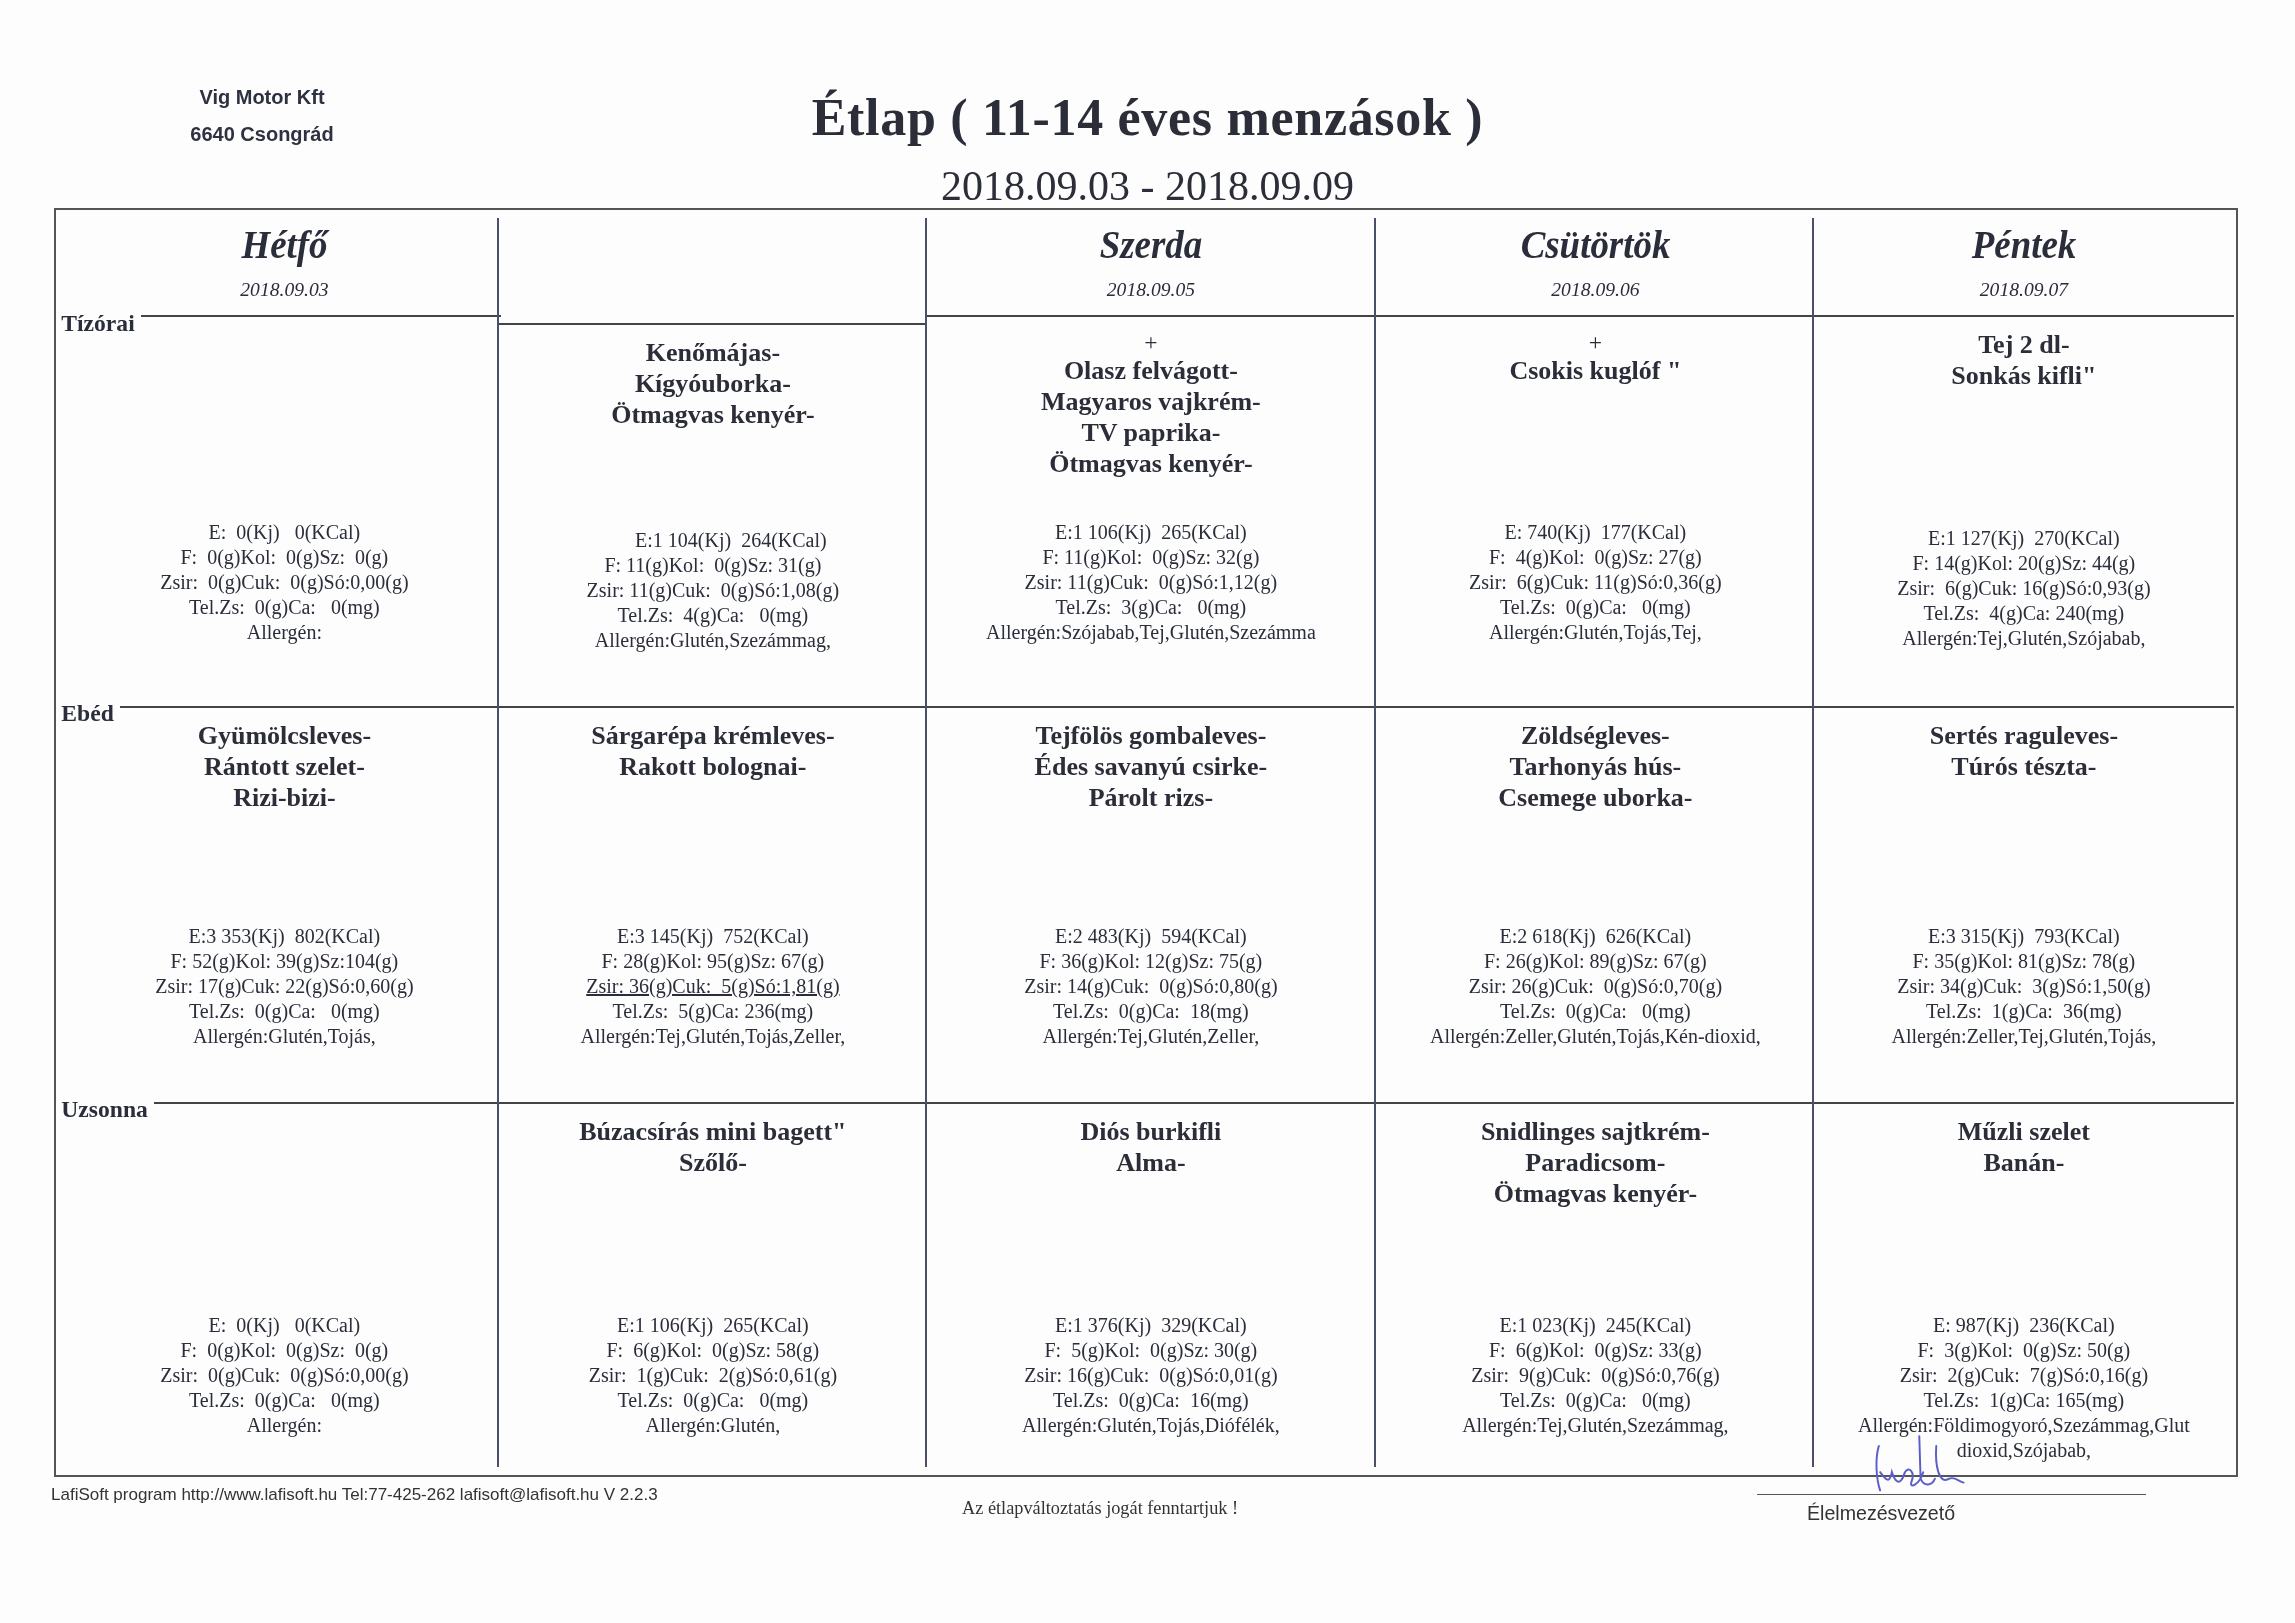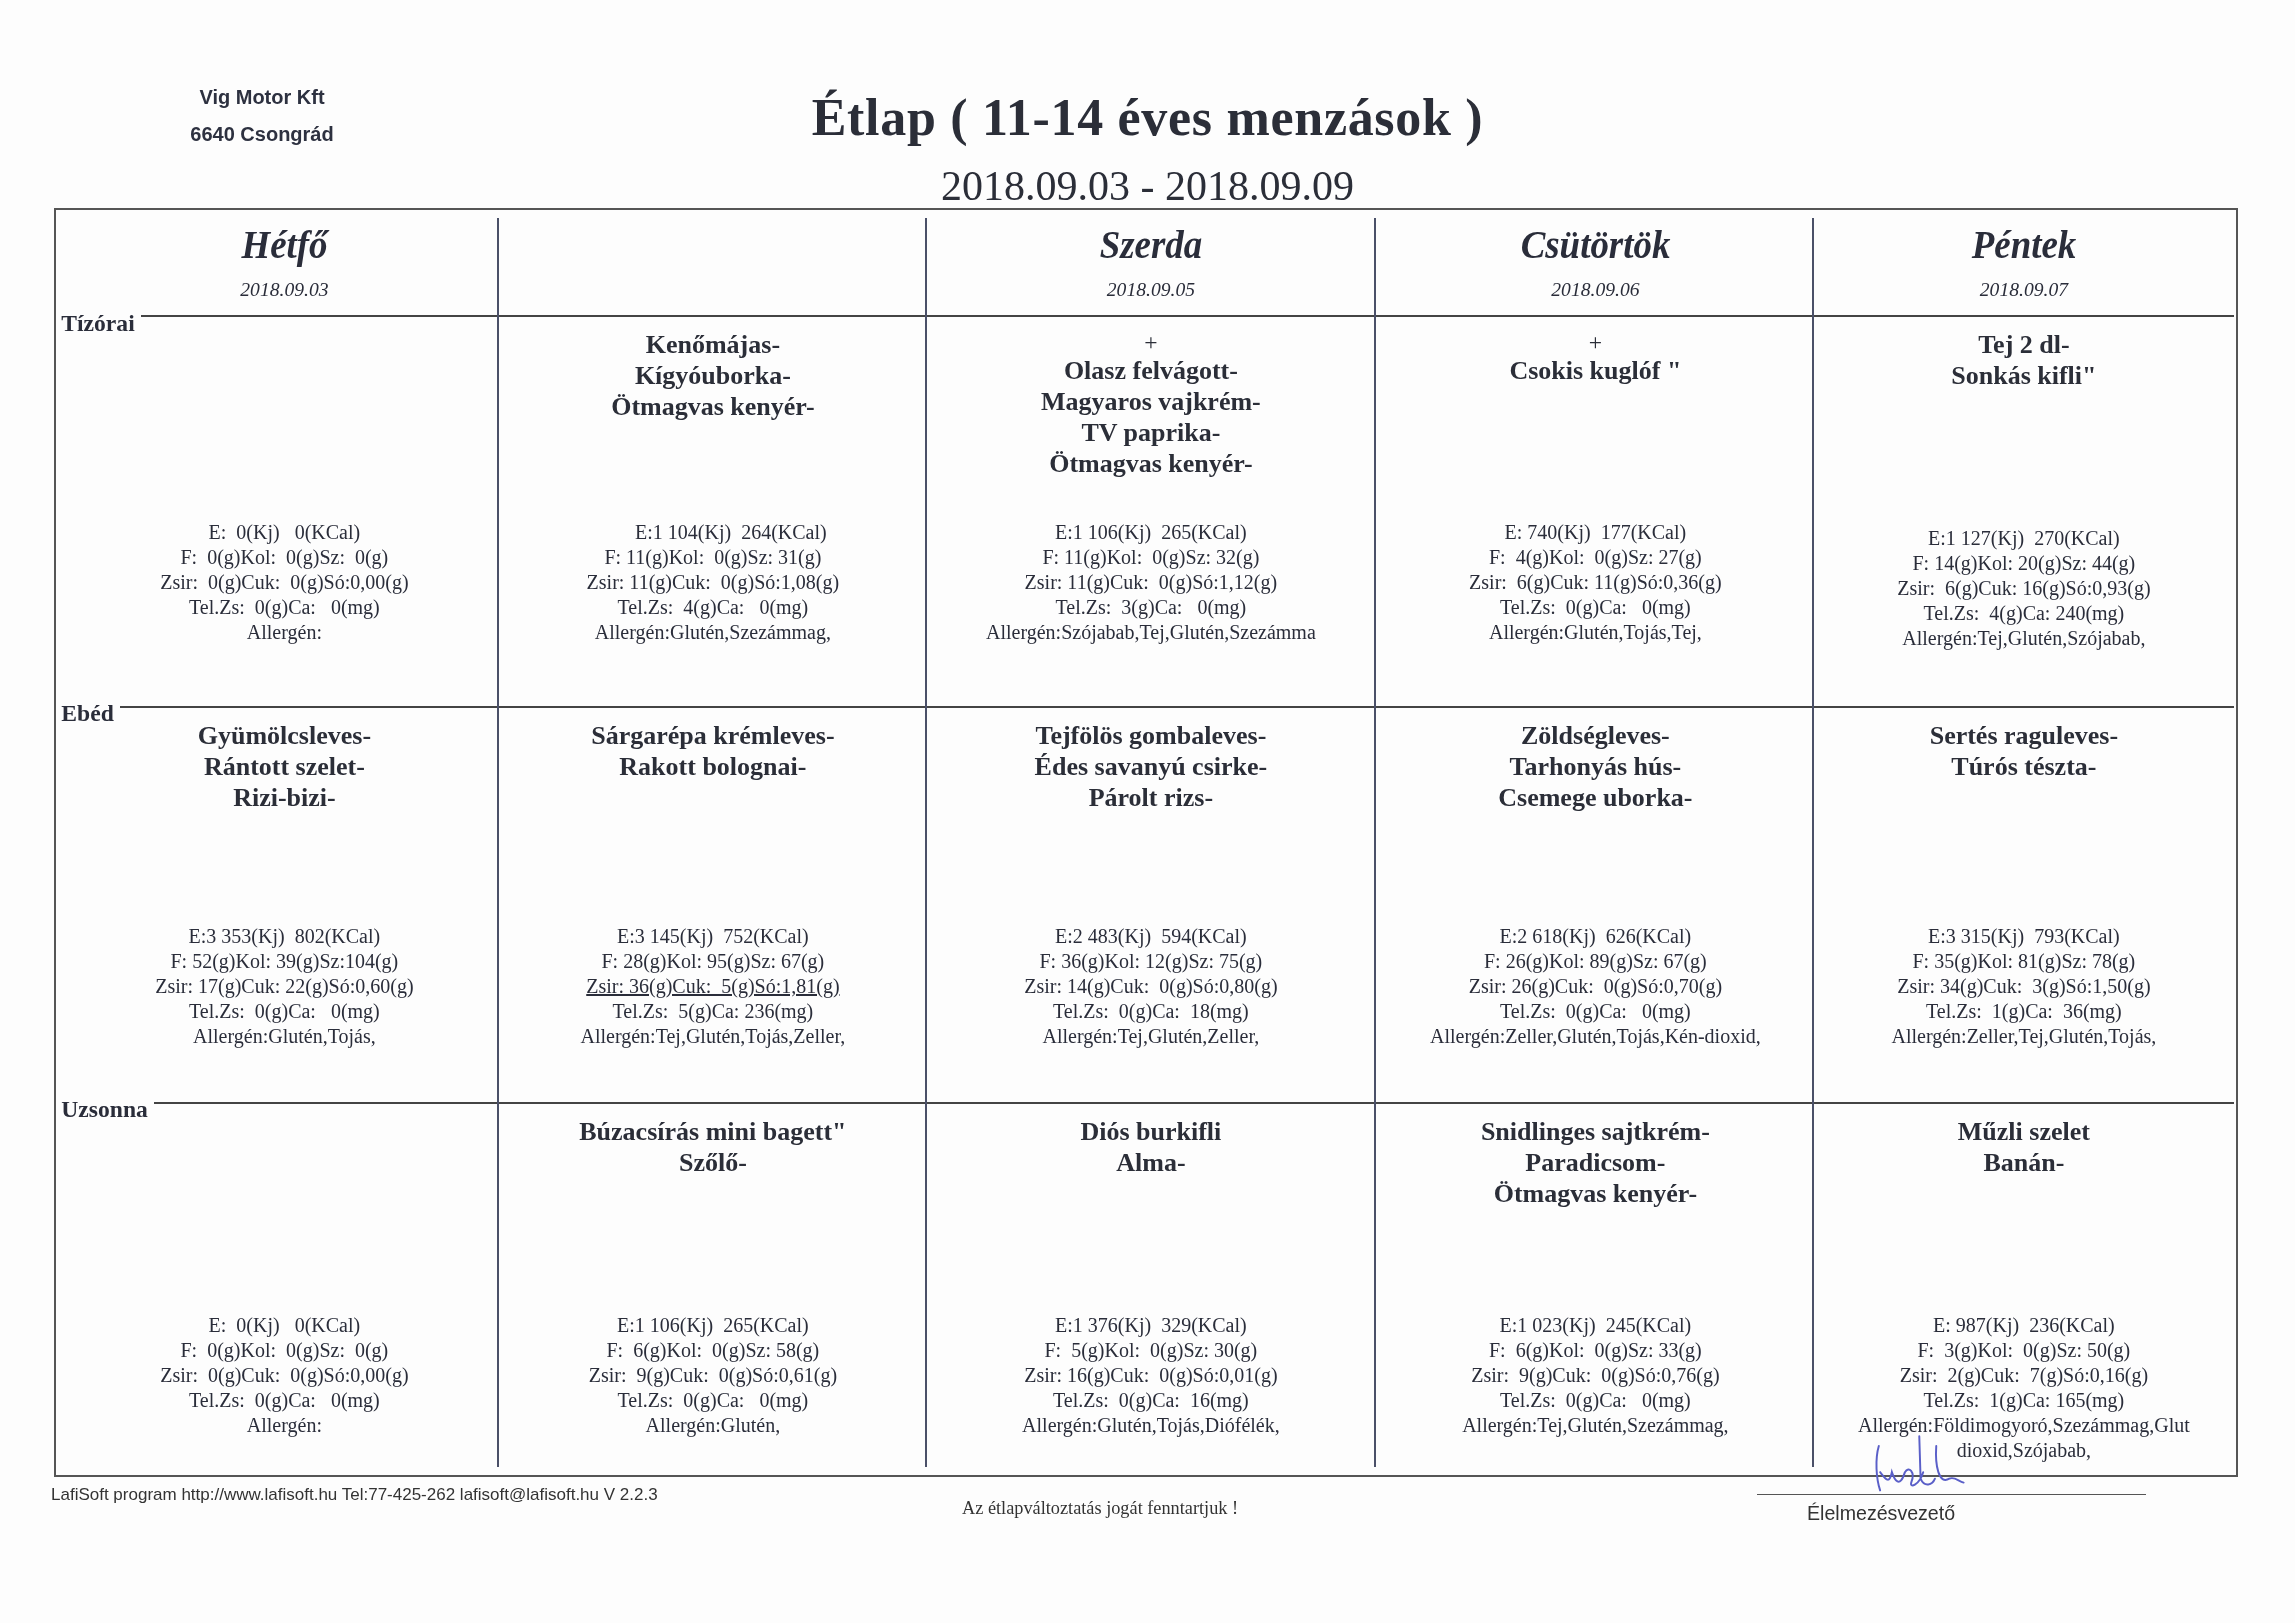--- a/index.html
+++ b/index.html
@@ -88,21 +88,21 @@
           <div class="nutr" style="top: 209px;">
             <div style="white-space: pre;">E:  0(Kj)   0(KCal)</div>
             <div style="white-space: pre;">F:  0(g)Kol:  0(g)Sz:  0(g)</div>
             <div style="white-space: pre;">Zsir:  0(g)Cuk:  0(g)Só:0,00(g)</div>
             <div style="white-space: pre;">Tel.Zs:  0(g)Ca:   0(mg)</div>
             <div style="white-space: pre;">Allergén:</div>
           </div>
         </div>
       </div>
       <div class="col" style="left: 433px; width: 428px;">
-        <div class="meal" style="top: 97px; height: 391px;">
+        <div class="meal" style="top: 105px; height: 391px;">
           <div class="dishes">
             <div>Kenőmájas-</div>
             <div>Kígyóuborka-</div>
             <div>Ötmagvas kenyér-</div>
           </div>
           <div class="nutr" style="top: 203px;">
             <div style="white-space: pre; padding-left: 36px;">E:1 104(Kj)  264(KCal)</div>
             <div style="white-space: pre;">F: 11(g)Kol:  0(g)Sz: 31(g)</div>
             <div style="white-space: pre;">Zsir: 11(g)Cuk:  0(g)Só:1,08(g)</div>
             <div style="white-space: pre;">Tel.Zs:  4(g)Ca:   0(mg)</div>
@@ -123,21 +123,21 @@
           </div>
         </div>
         <div class="meal" style="top: 884px; height: 368px;">
           <div class="dishes">
             <div>Búzacsírás mini bagett"</div>
             <div>Szőlő-</div>
           </div>
           <div class="nutr" style="top: 209px;">
             <div style="white-space: pre;">E:1 106(Kj)  265(KCal)</div>
             <div style="white-space: pre;">F:  6(g)Kol:  0(g)Sz: 58(g)</div>
-            <div style="white-space: pre;">Zsir:  9(g)Cuk:  0(g)Só:0,61(g)</div>
+            <div style="white-space: pre;">Zsir:  1(g)Cuk:  2(g)Só:0,61(g)</div>
             <div style="white-space: pre;">Tel.Zs:  0(g)Ca:   0(mg)</div>
             <div style="white-space: pre;">Allergén:Glutén,</div>
           </div>
         </div>
       </div>
       <div class="col" style="left: 861px; width: 448px;">
         <div class="dayhead">
           <div class="dayname">Szerda</div>
           <div class="daydate">2018.09.05</div>
         </div>

